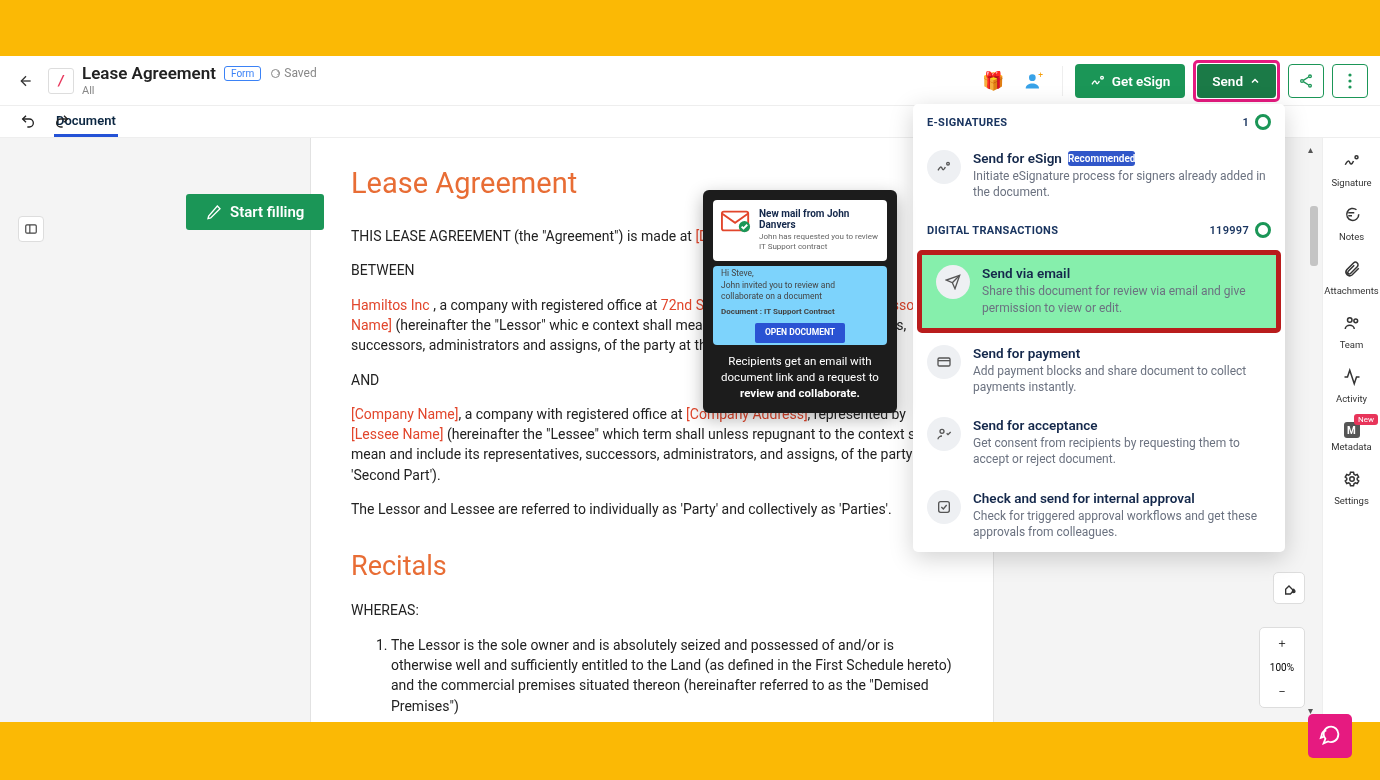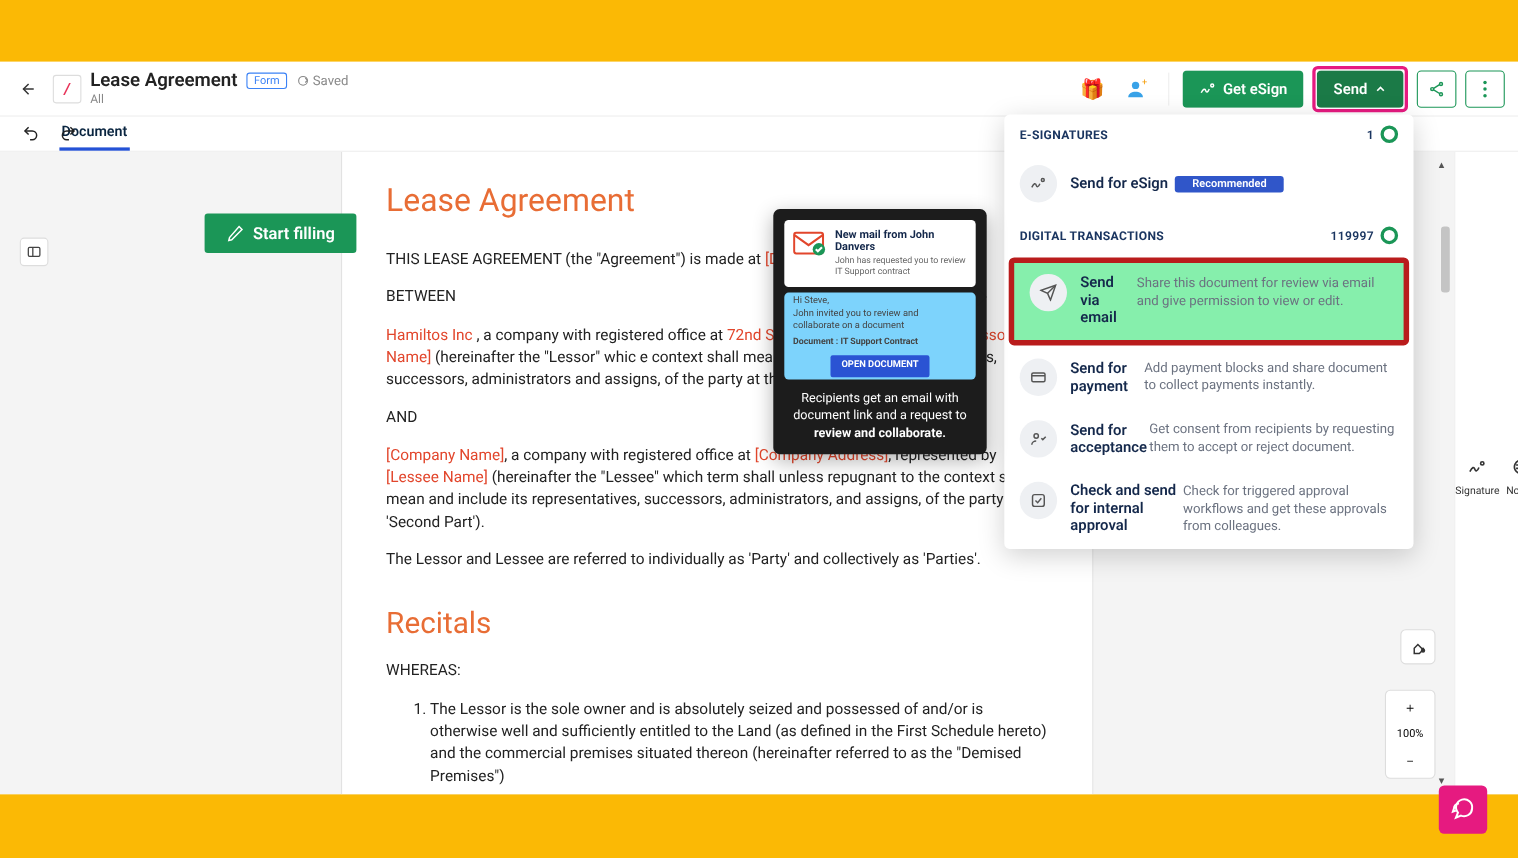--- a/index.html
+++ b/index.html
@@ -163,21 +163,21 @@
   .para { margin-bottom: 14px; }
   ol { padding-left: 40px; }
   
   .right-rail {
     position: absolute;
     right: 0; top: 0; bottom: 0;
     width: 58px;
     background: #fff;
     border-left: 1px solid #eee;
     display: flex;
-    flex-direction: row;
+    flex-direction: column;
     align-items: center;
     padding-top: 8px;
     gap: 6px;
     font-size: 9.5px;
     color: #333;
   }
   .rail-item {
     display:flex;flex-direction:column;align-items:center;gap:3px;
     padding: 6px 0;
     width: 100%;
@@ -251,24 +251,24 @@
   .dd-item {
     display:flex; gap:12px; padding: 10px 14px 12px;
     cursor:pointer;
   }
   .dd-item.highlighted { border:5px solid #b91c1c; border-radius:5px; margin:2px 4px; background:#86efac;}
   .dd-icon {
     width:34px;height:34px;border-radius:50%;background:#eef0f3;
     display:flex;align-items:center;justify-content:center;
     color:#555;font-size:15px;flex-shrink:0;
   }
-  .dd-text { display:flex;flex-direction:row;gap:2px; }
+  .dd-text { display:flex;flex-direction:column;gap:2px; }
   .dd-title { font-size:13.5px; font-weight:600; color:#14284b; display:flex; align-items:center; gap:6px;}
   .dd-desc { font-size:12px; color:#6b7280; line-height:1.35;}
-  .rec-badge { background:#3056c9;color:#fff;font-size:10px;padding:2px 16px;border-radius:3px;font-weight:600;}
+  .rec-badge { background:#3056c9;color:#fff;font-size:10px;padding:2px 0;border-radius:3px;font-weight:600;}
   
   .tooltip-card {
     position:absolute;
     top:190px; right:483px;
     width:194px;
     background:#1c1c1c;
     border-radius:6px;
     padding:10px 10px 12px;
     z-index:25;
     color:#fff;
@@ -510,20 +510,21 @@
         <svg width="16" height="16" viewBox="0 0 24 24" fill="none" stroke="#555" stroke-width="2">
           <path d="M3 17c3-6 5-6 6-3s3 3 5-2"></path>
           <circle cx="18" cy="7" r="2"></circle>
         </svg>
       </div>
     <div class="dd-text">
       <div class="dd-title">
           <span>Send for eSign</span>
           <span class="rec-badge">Recommended</span>
         </div>
+      <div class="dd-desc">Initiate eSignature process for signers already added in the document.</div>
     </div>
   </div>
   <div class="dd-section-hdr">
     <span>DIGITAL TRANSACTIONS</span>
     <span class="count-pill">
         <span>119997</span>
         <span class="radio-on"></span>
       </span>
   </div>
   <div class="dd-item highlighted">

